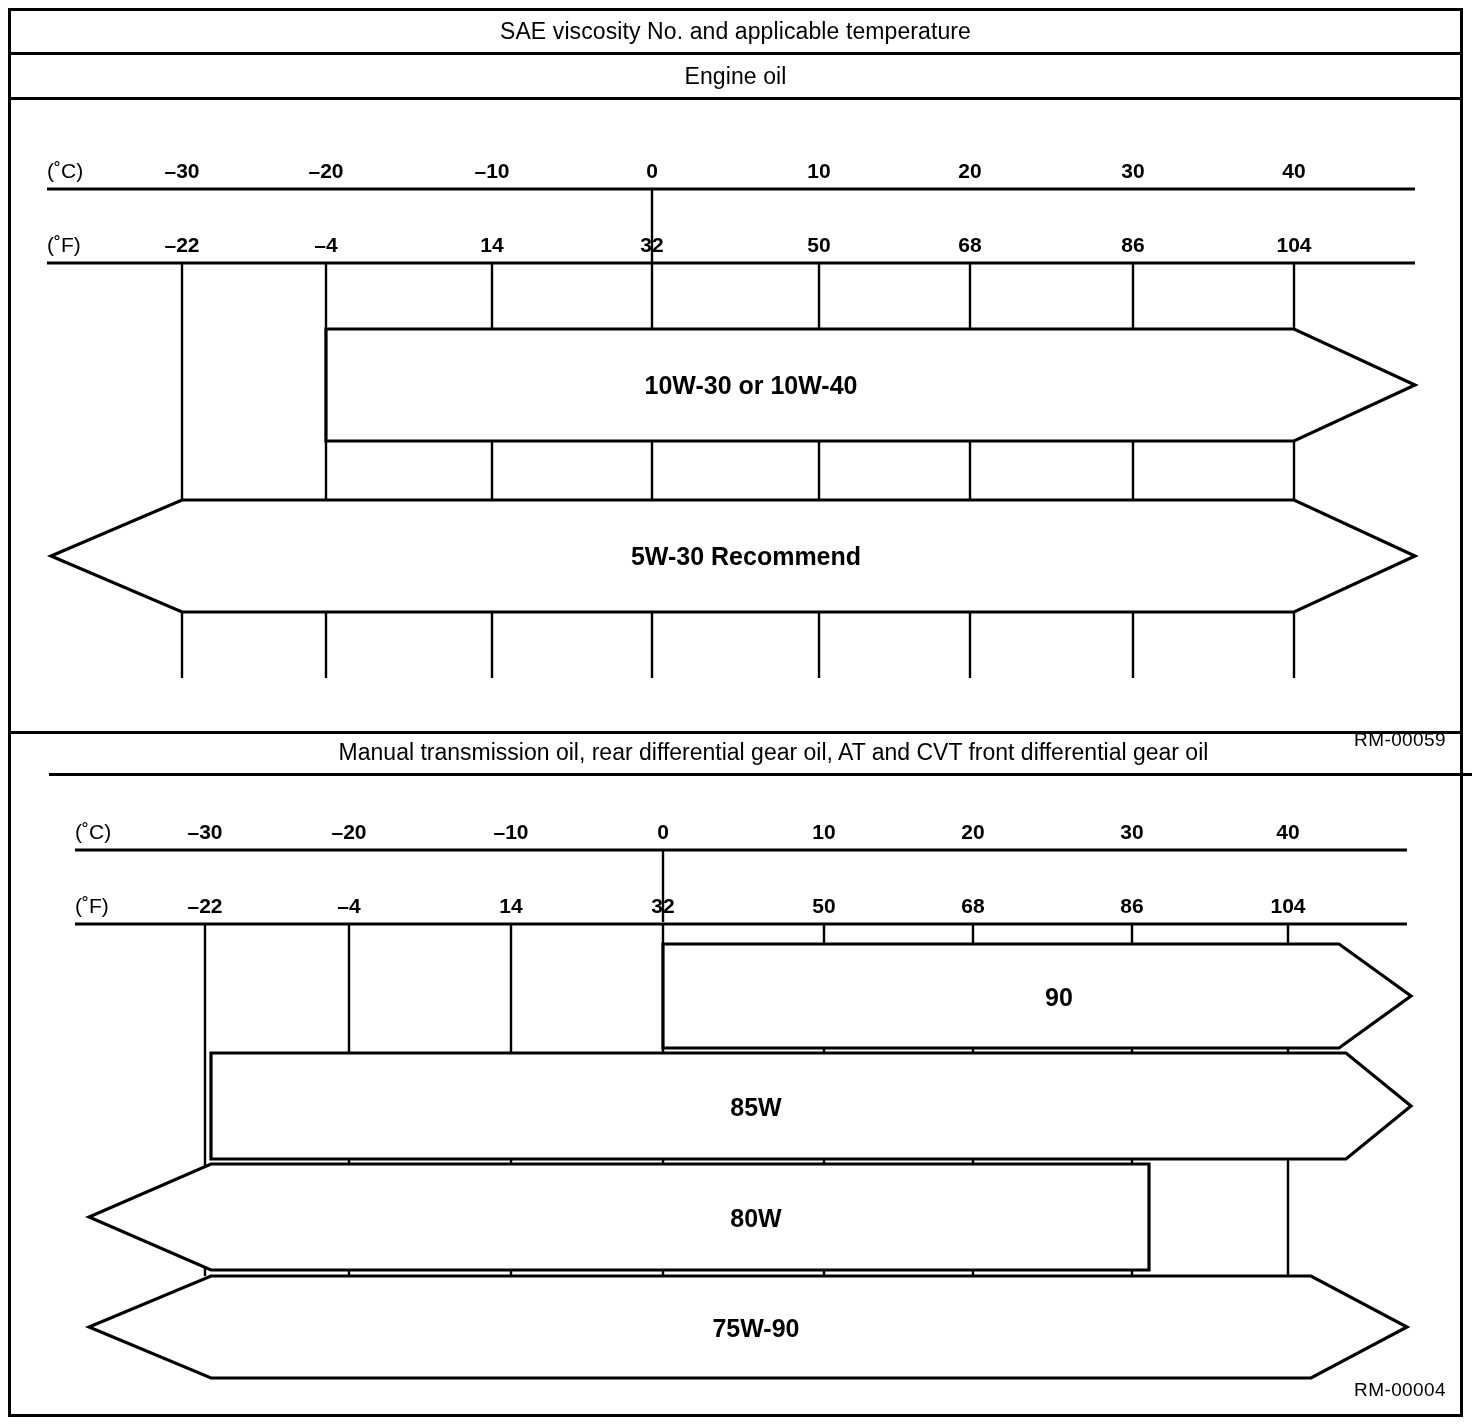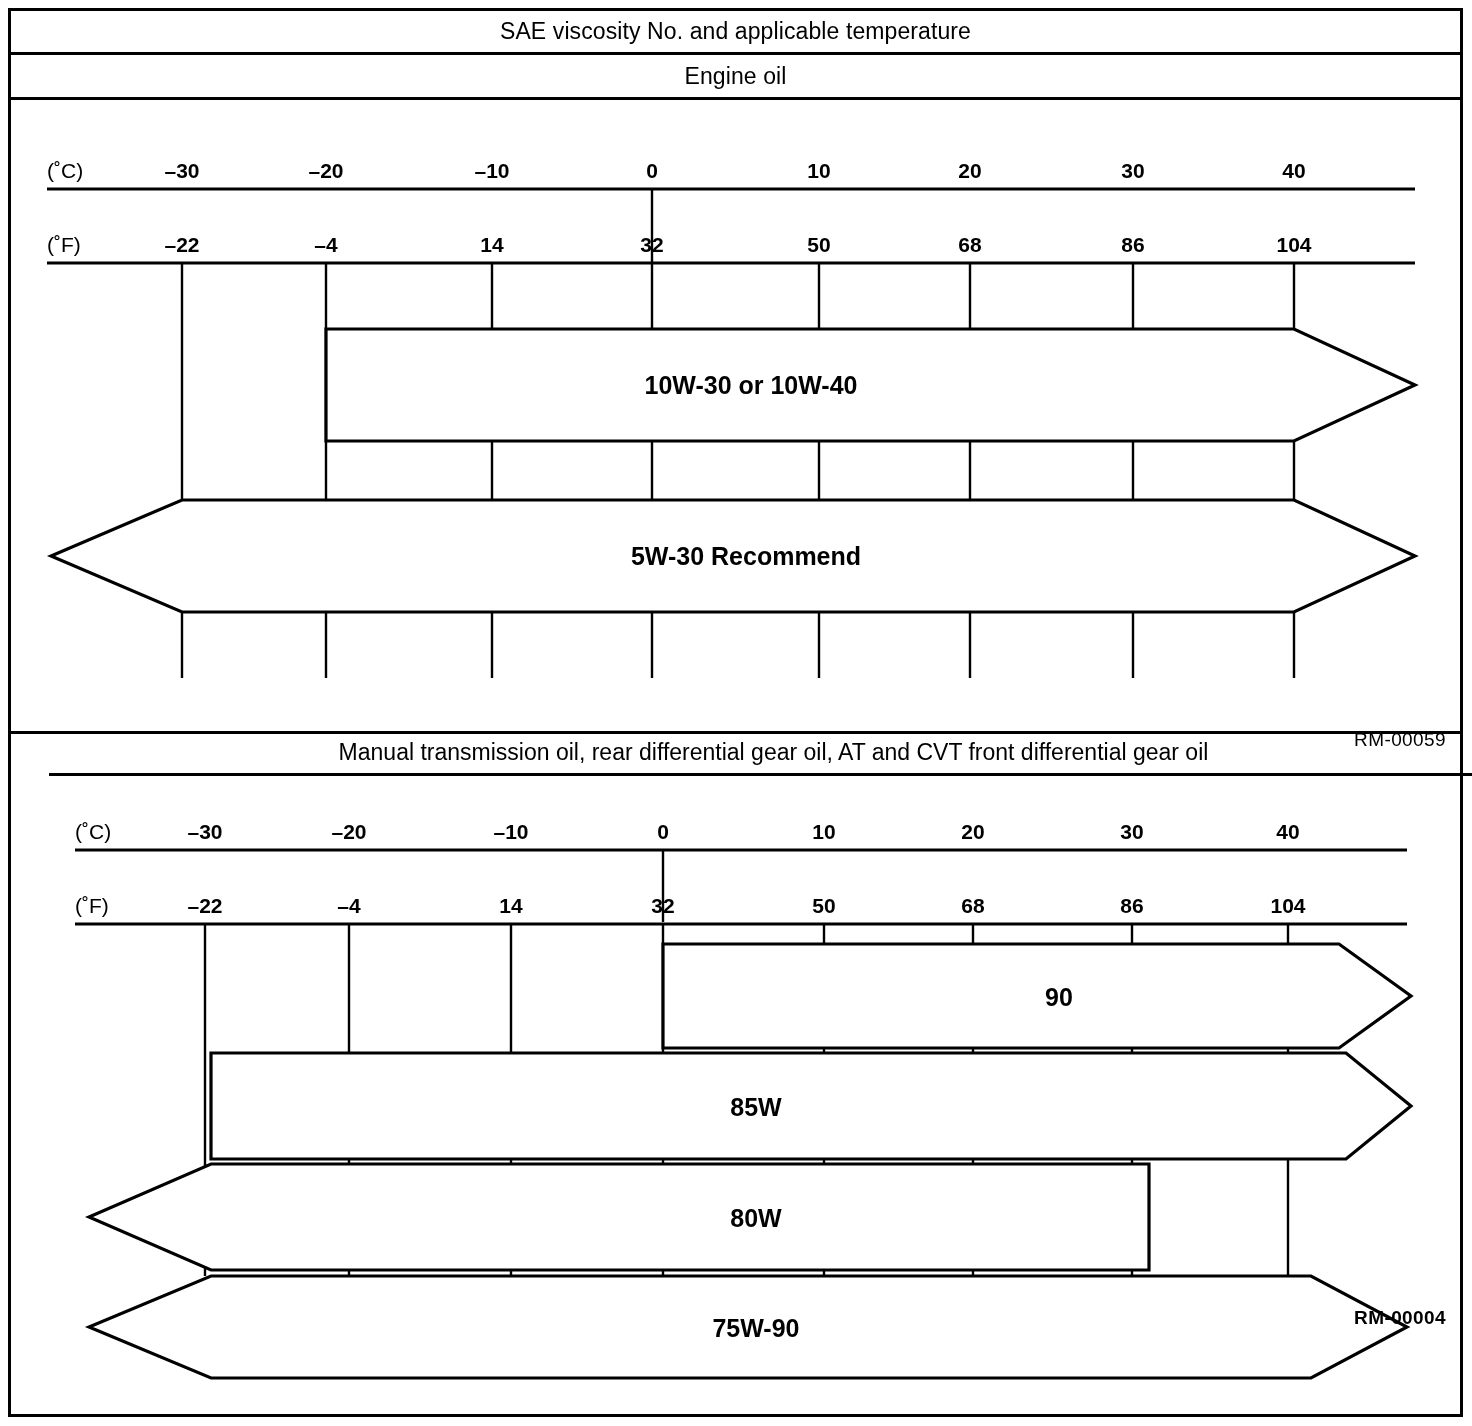--- a/index.html
+++ b/index.html
@@ -158,18 +158,18 @@
         <text class="bandlab" x="745" y="340" text-anchor="middle">85W</text>
 
         <path class="band-path" d="M 200 388 L 1138 388 L 1138 494 L 200 494 L 78 441 Z"></path>
         <text class="bandlab" x="745" y="451" text-anchor="middle">80W</text>
 
         <path class="band-path" d="M 200 500 L 1300 500 L 1396 551 L 1300 602 L 200 602 L 78 551 Z"></path>
         <text class="bandlab" x="745" y="561" text-anchor="middle">75W-90</text>
       </svg>
     </div>
 
-    <div class="rm-code" style="right:14px;top:1296px;font-weight:bold;">
+    <div class="rm-code" style="right:14px;top:1368px;">
       <span>RM-00004</span>
     </div>
 
   </div>
 </div>
 
 </body></html>

